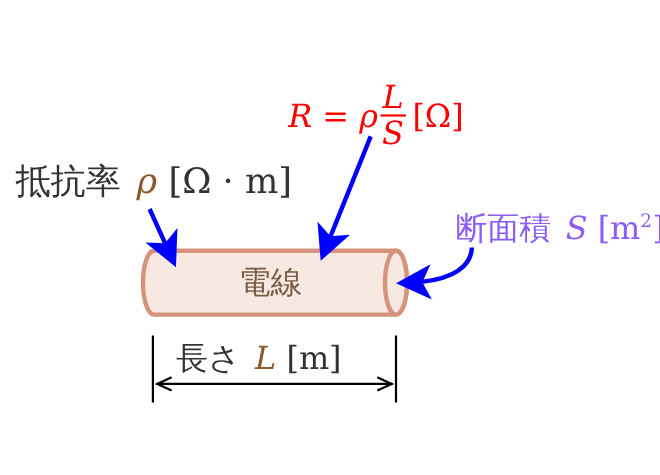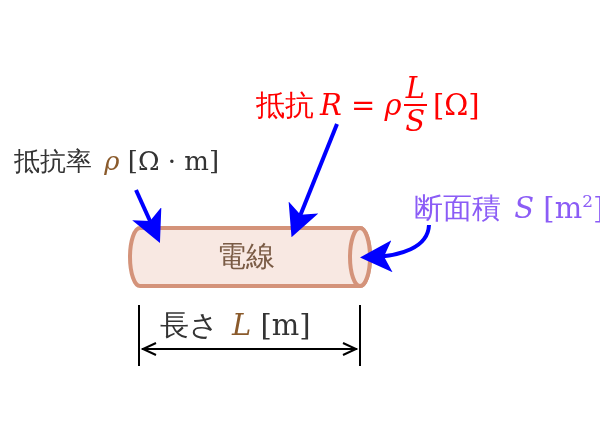--- a/index.html
+++ b/index.html
@@ -38,32 +38,31 @@
   <line x1="139" y1="305" x2="139" y2="366" stroke="#000" stroke-width="2"></line>
   <line x1="360" y1="305" x2="360" y2="366" stroke="#000" stroke-width="2"></line>
   <g stroke="#000" stroke-width="2" fill="none">
     <line x1="142" y1="349" x2="357" y2="349"></line>
     <polyline points="156,343 143,349 156,355"></polyline>
     <polyline points="343,343 356,349 343,355"></polyline>
   </g>
 </svg>
 
 <div class="label" style="left:256px; top:74px; font-size:29px; color:#ff0000; display:flex; align-items:center;">
-  <span class="jp">抵抗</span>
   <span class="math it" style="margin-left:6px;">R</span>
   <span class="math" style="white-space:pre;"> = </span>
   <span class="math it">ρ</span>
   <span class="frac math it">
     <span class="num">L</span>
     <span class="den">S</span>
   </span>
   <span class="math" style="margin-left:4px;">[Ω]</span>
 </div>
 
-<div class="label" style="left:14px; top:148px; font-size:26px; color:#333333;">
+<div class="label" style="left:14px; top:148px; font-size:32px; color:#333333;">
   <span class="jp">抵抗率</span>
   <span class="math it" style="color:#8a5a2b; margin-left:4px;">ρ</span>
   <span class="math">[Ω · m]</span>
 </div>
 
 <div class="label" style="left:382px; top:193px; font-size:29px; color:#8b5cf6;margin-left:32px;">
   <span class="jp">断面積</span>
   <span class="math it" style="margin-left:4px;">S</span>
   <span class="math">[m</span><sup class="math" style="font-size:17px;">2</sup><span class="math">]</span>
 </div>

